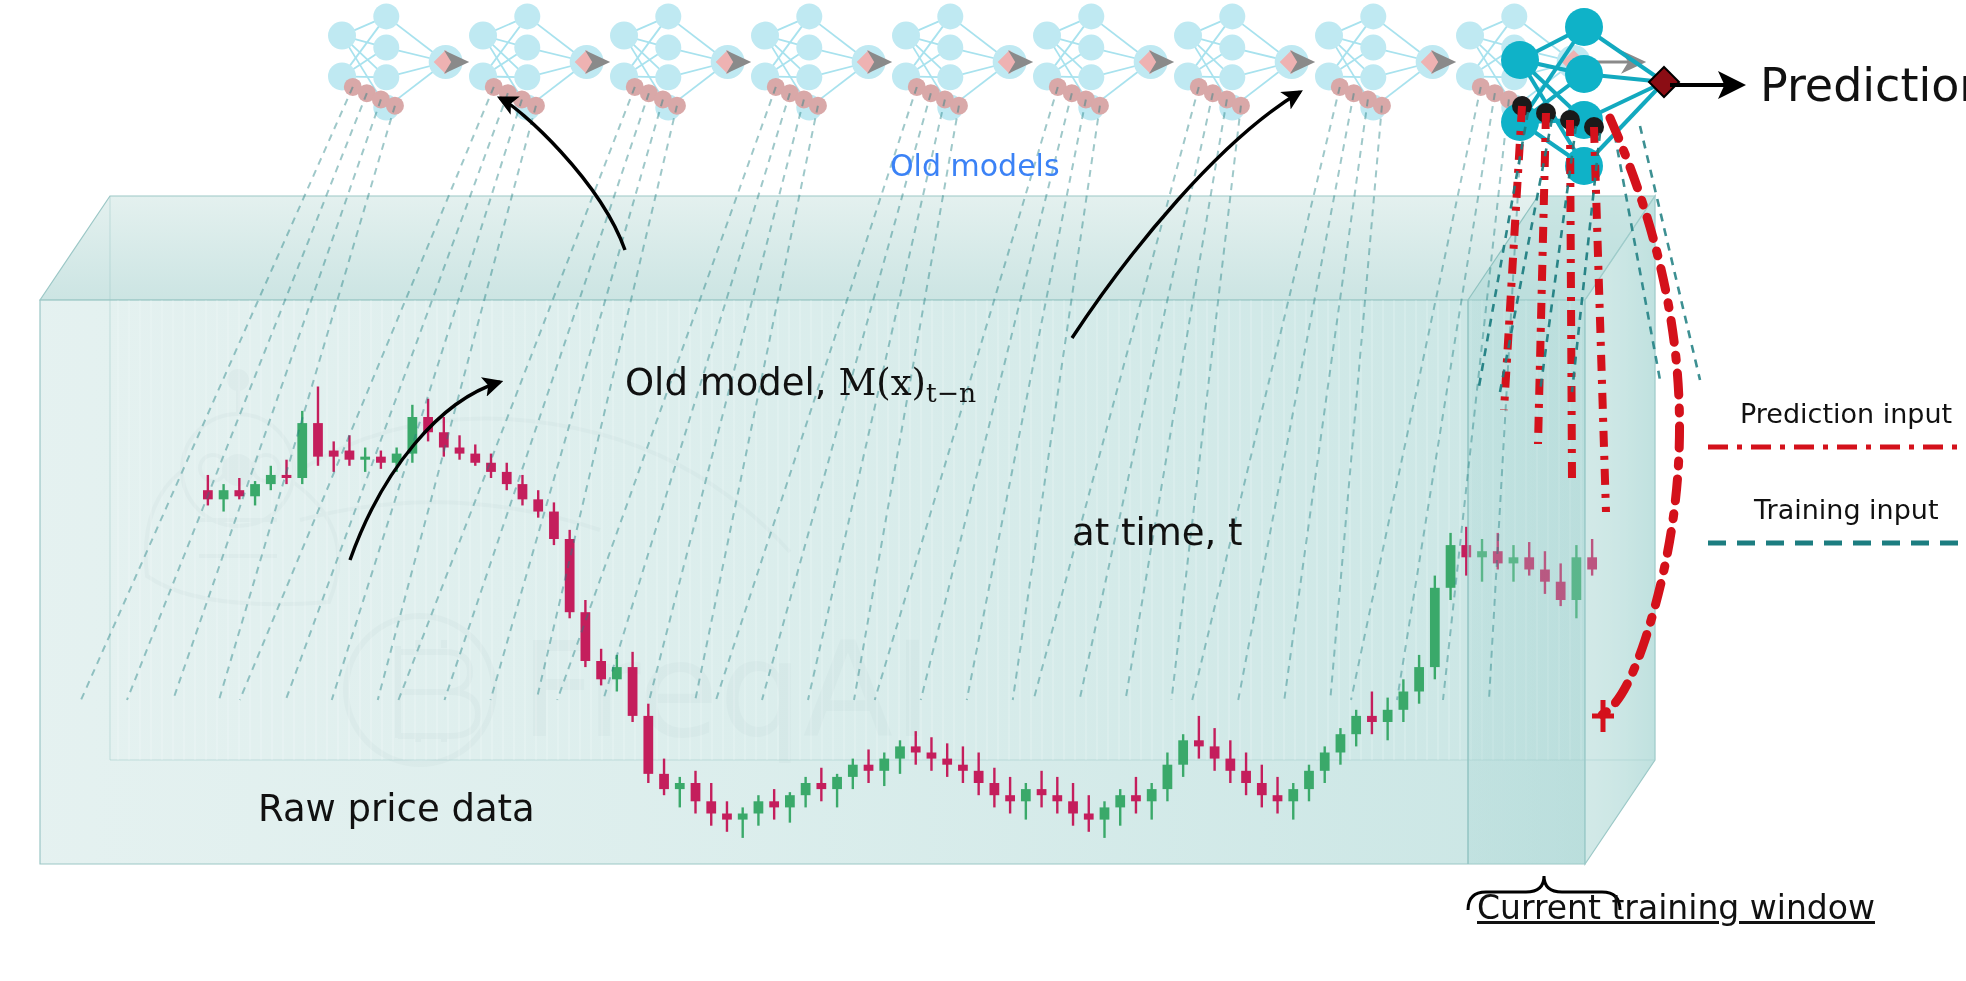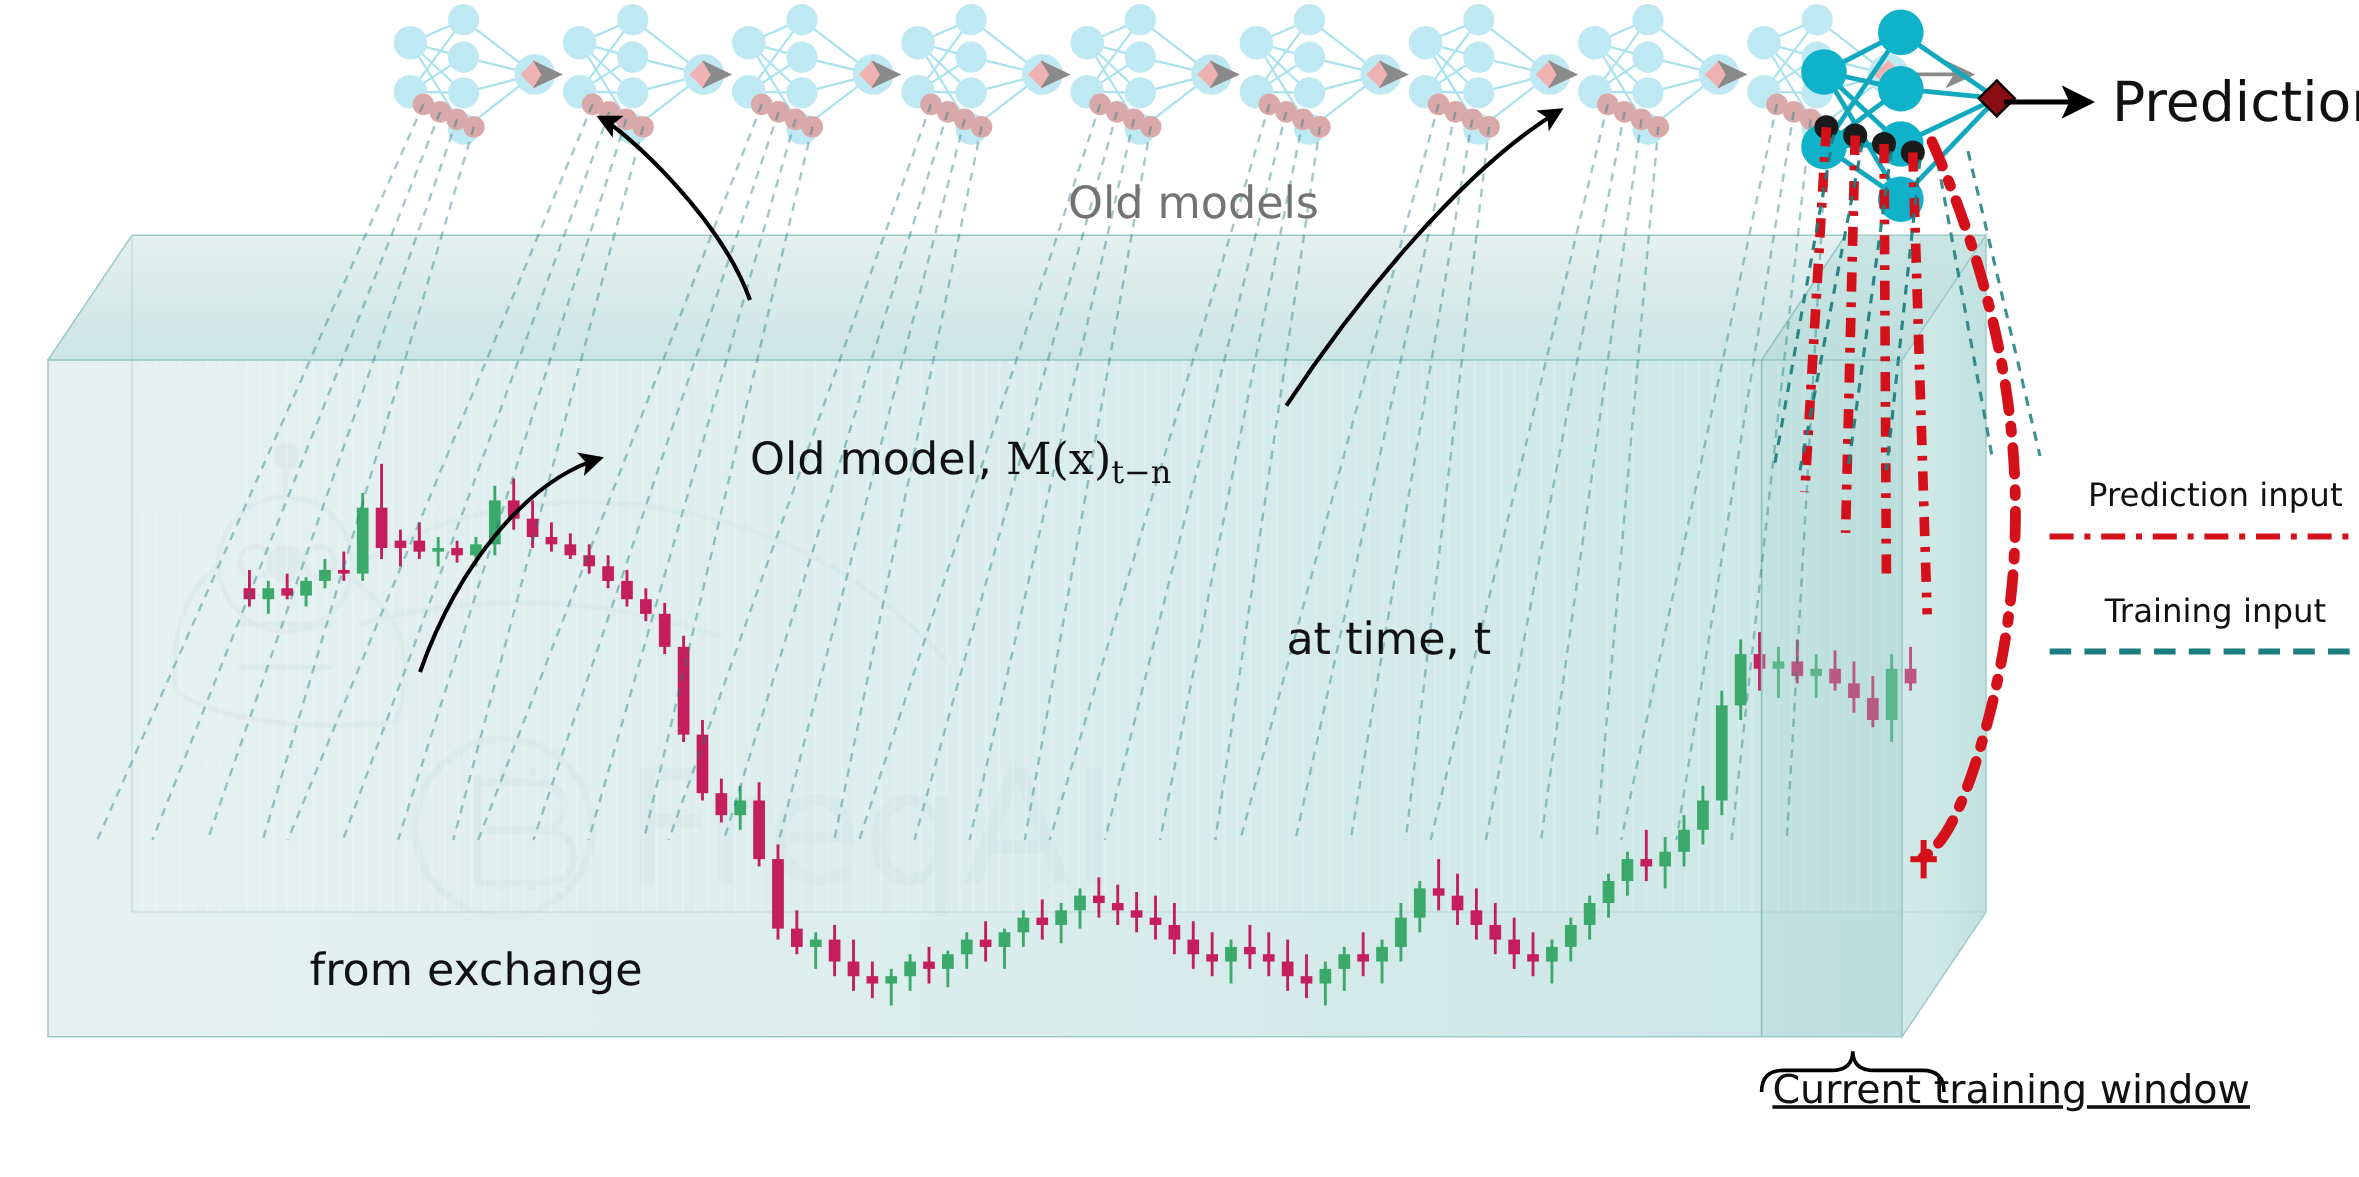--- a/index.html
+++ b/index.html
@@ -4,21 +4,21 @@
 <style>
   html,body{margin:0;padding:0;background:#ffffff;}
   body{width:1966px;height:981px;overflow:hidden;
        font-family:"DejaVu Sans","Liberation Sans",sans-serif;}
   #stage{position:relative;width:1966px;height:981px;background:#fff;}
   svg.layer{position:absolute;left:0;top:0;width:1966px;height:981px;overflow:visible;}
   .txt{position:absolute;color:#111;white-space:pre;}
   .serif-it{font-family:"DejaVu Serif","Liberation Serif",serif;}
   .lbl-big{font-size:37px;line-height:46px;}
   .lbl-leg{font-size:27px;}
-  .lbl-old-models{font-size:37px;color:#737373;}
+  .lbl-old-models{font-size:30px;color:#3b82f6;}
   .lbl-pred{font-size:46px;}
   .lbl-win{font-size:33px;text-decoration:underline;}
   .mathsub{font-size:0.72em;vertical-align:-0.28em;}
 </style>
 </head>
 <body>
 
 <div id="stage">
 
   <svg class="layer" viewBox="0 0 1966 981">
@@ -737,21 +737,21 @@
 
   <div class="txt lbl-big" style="left:625px; top:268px;">
     <div><span>Old model, </span><span class="serif-it">M(x)</span><span class="serif-it mathsub">t−n</span></div>
   </div>
 
   <div class="txt lbl-big" style="left:1072px; top:418px;">
     <div>at time, t</div>
   </div>
 
   <div class="txt lbl-big" style="left:258px; top:694px;">
-    <div>from exchange</div>
+    <div>Raw price data</div>
   </div>
 
   <div class="txt lbl-win" style="left:1477px; top:888px;">Current training window</div>
 
   <div class="txt lbl-leg" style="left:1740px; top:398px;text-align:right;">Prediction input</div>
   <div class="txt lbl-leg" style="left:1754px; top:494px;">Training input</div>
 
 </div>
 
 </body></html>

